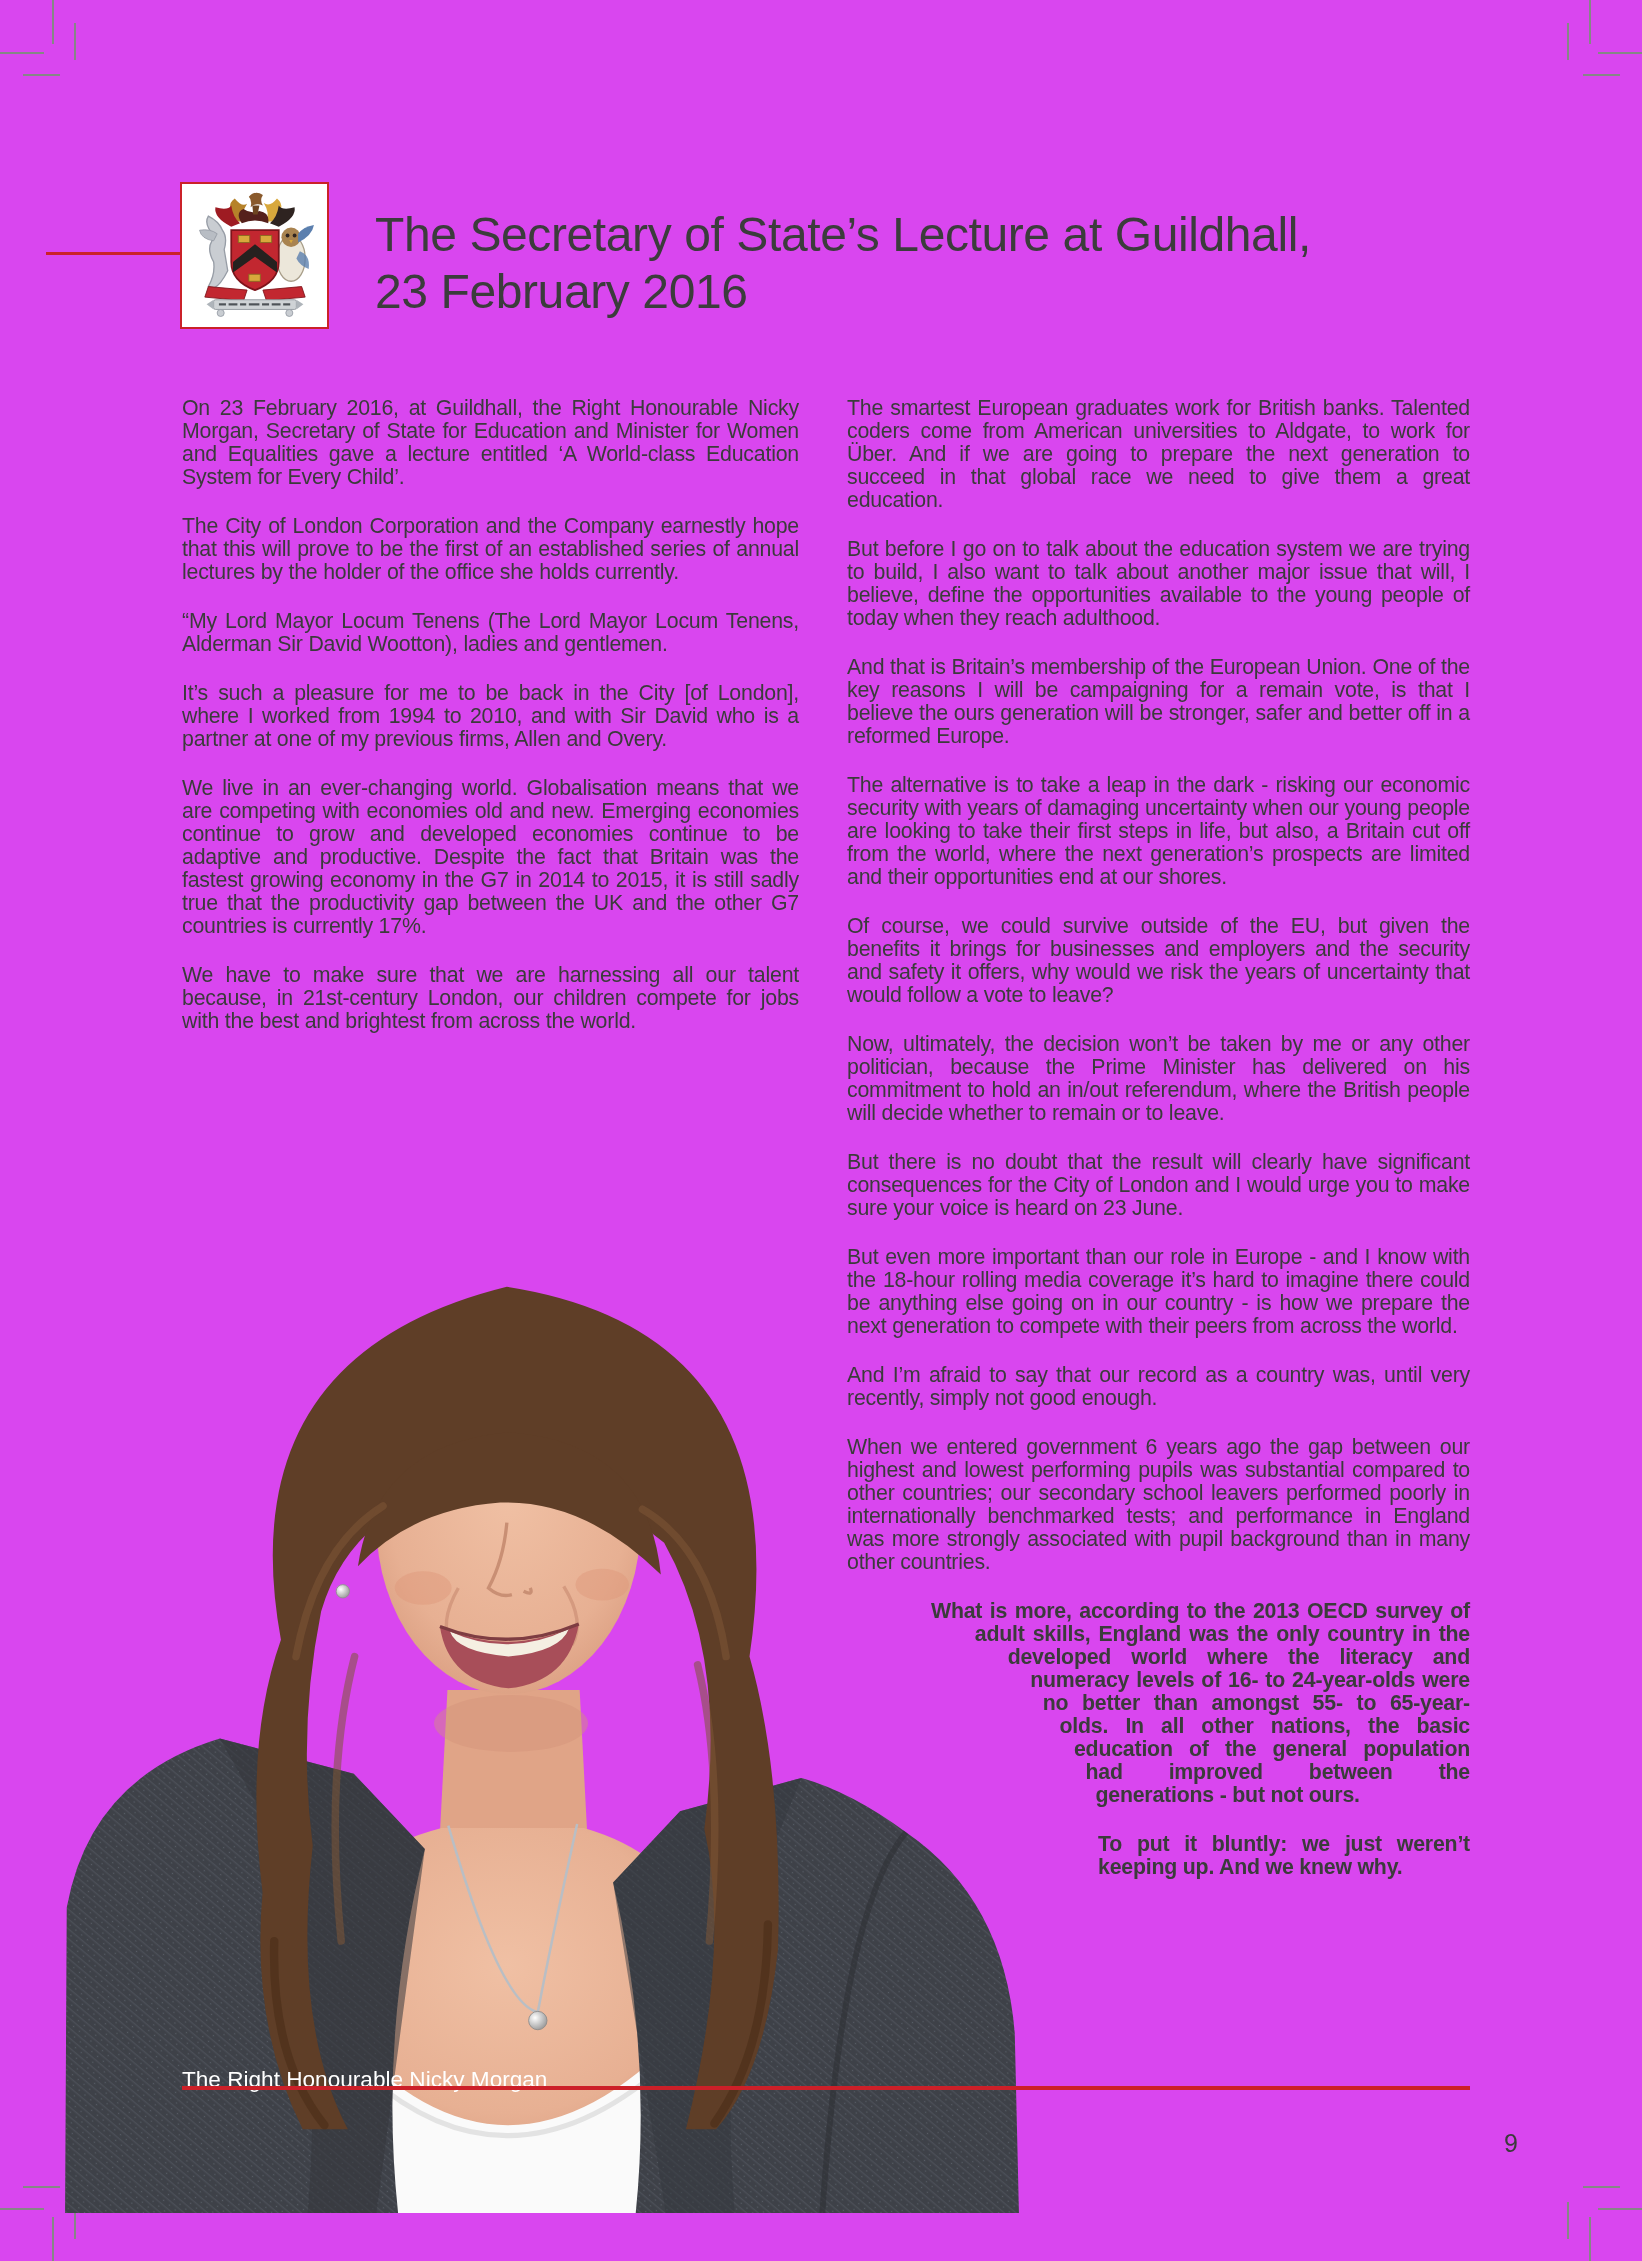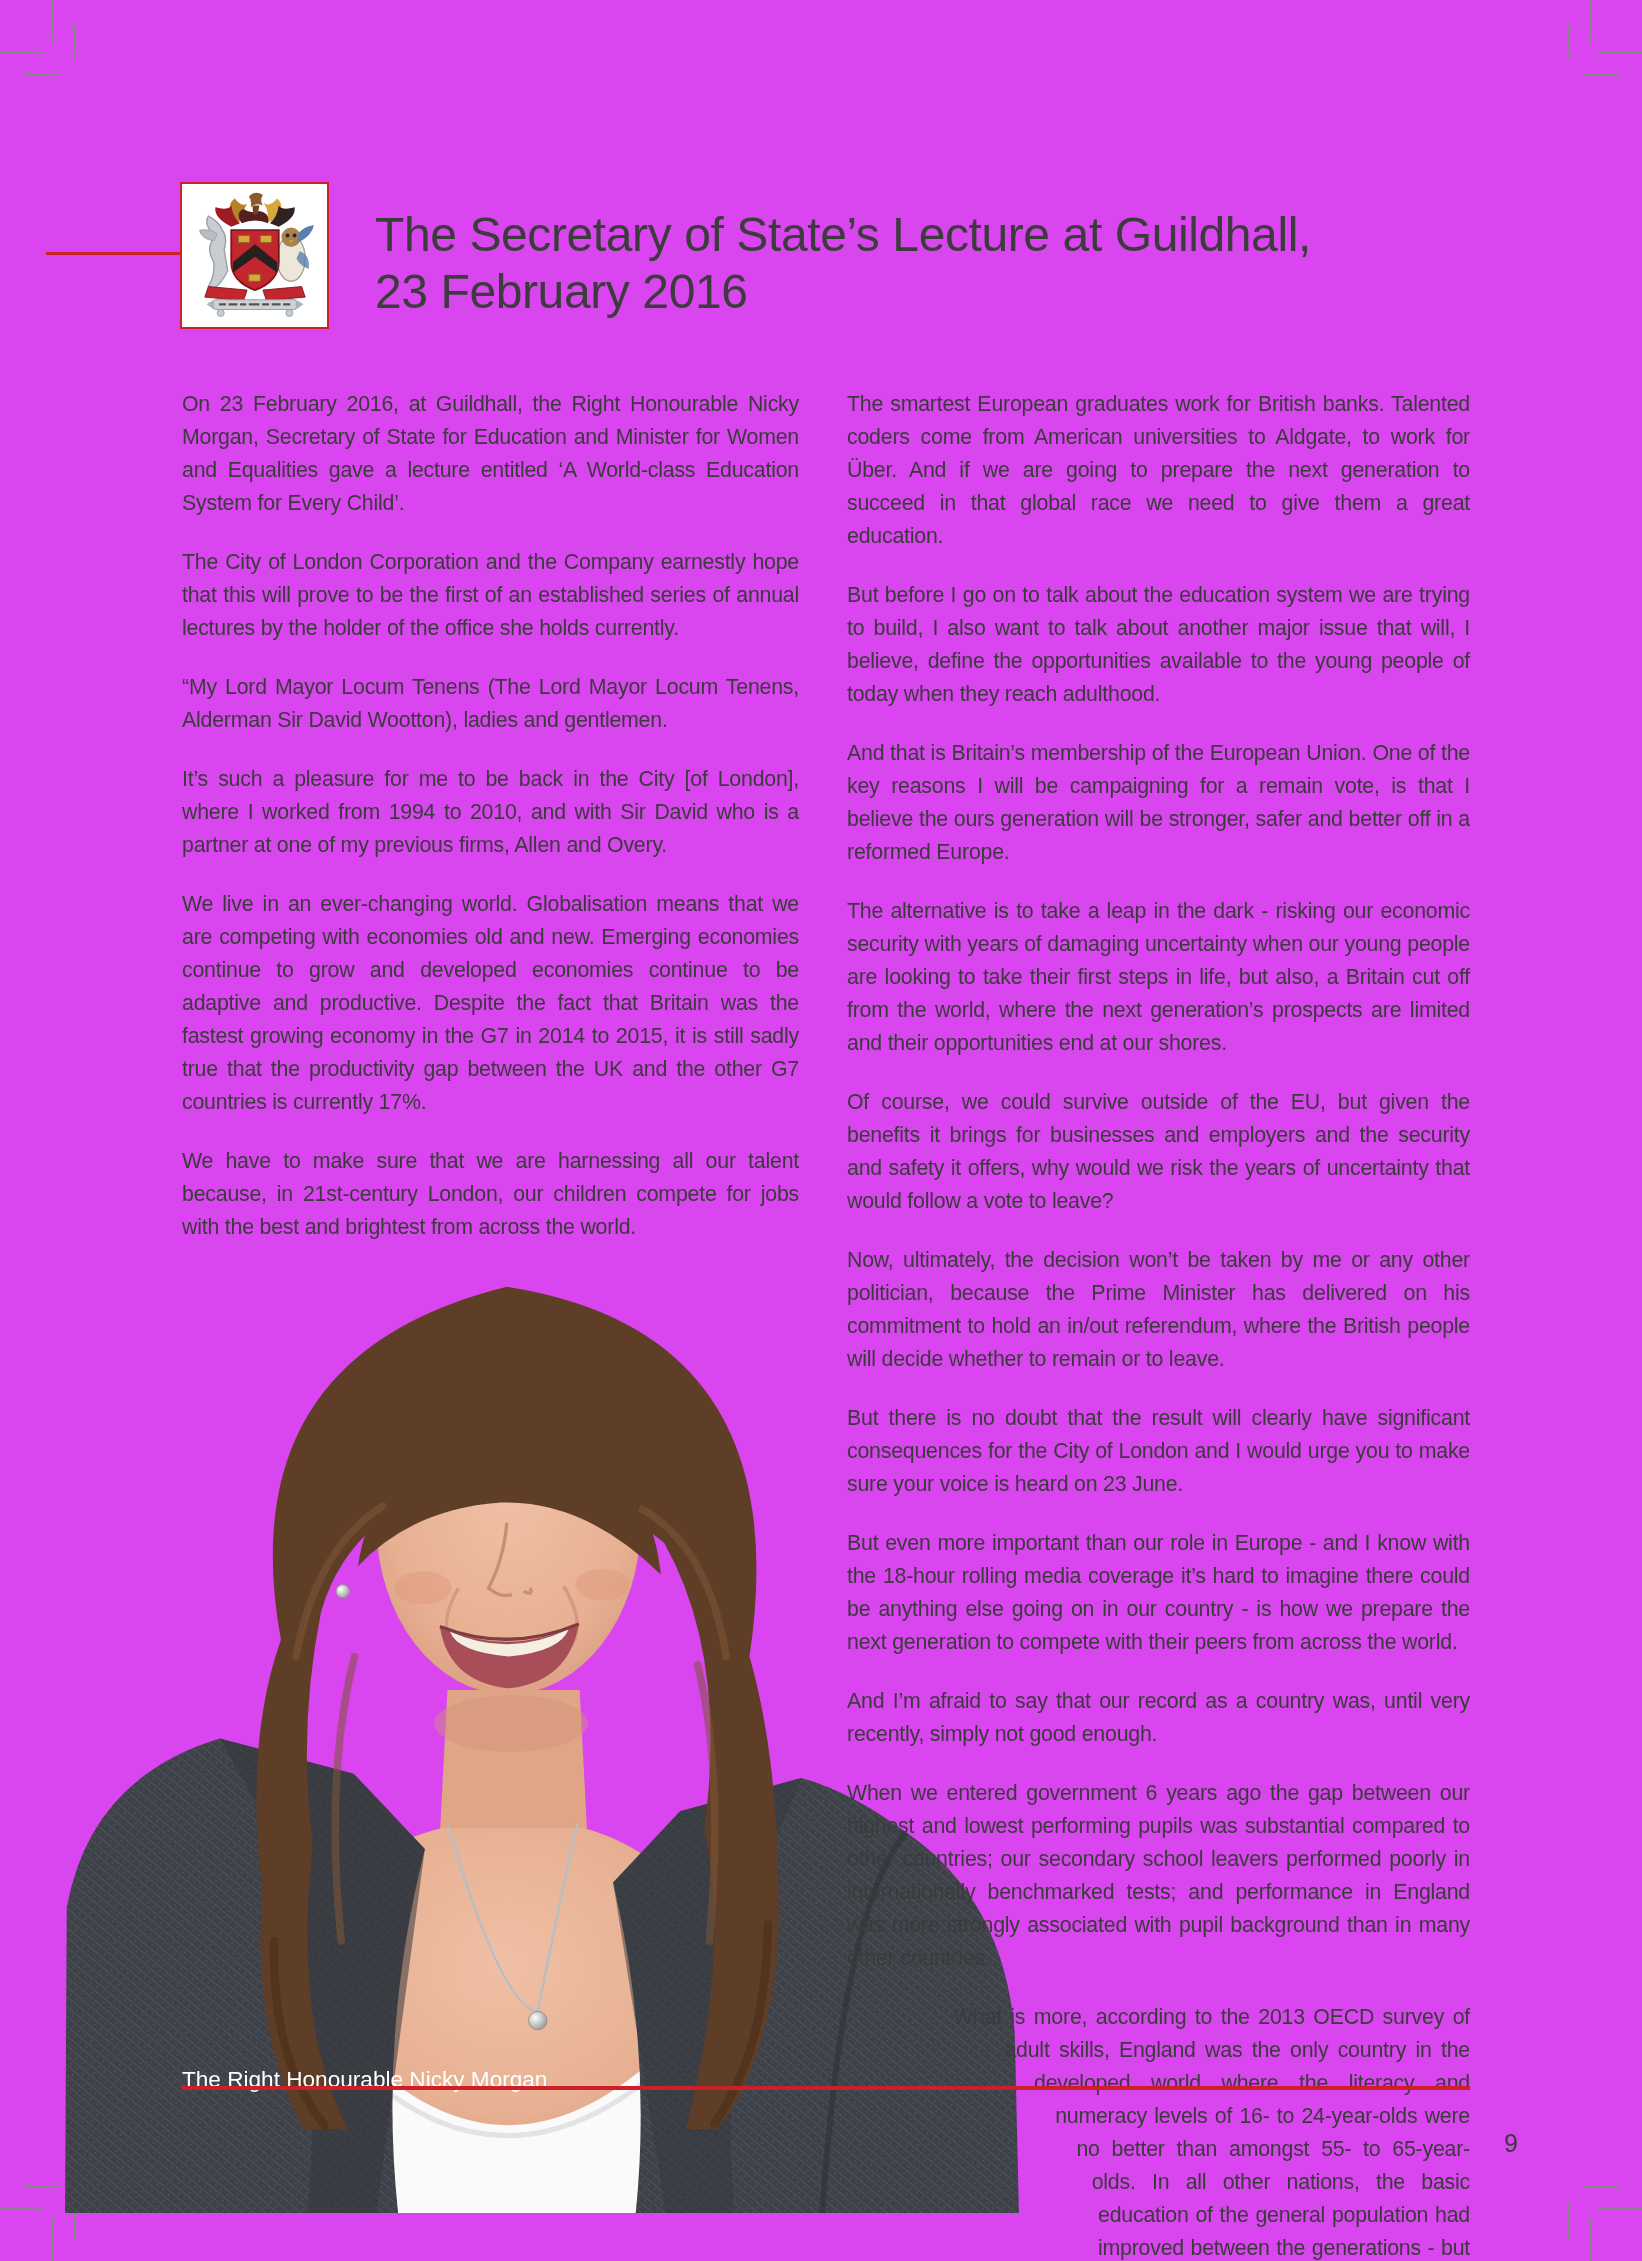--- a/index.html
+++ b/index.html
@@ -19,24 +19,24 @@
   .red-dash{position:absolute; left:46px; top:252px; width:134px; height:3.3px; background:#cb2129;}
   .title{
     position:absolute; left:375px; top:206px; width:1088px;
     font-size:48px; line-height:57px; font-weight:300; color:#3c3c3c; letter-spacing:-0.4px;
   }
   
   .col{position:absolute; top:385px;}
   .col-left{left:182px; width:617px;}
   .col-right{left:847px; width:623px;}
   .col p{
-    margin:3px 0 26px 0; font-size:21.3px; line-height:33px;
+    margin:12px 0 26px 0; font-size:21.3px; line-height:23px;
     text-align:justify; color:#3b3b3b; letter-spacing:-0.2px;
   }
-  .wrap-group{position:relative;}
+  .wrap-group{position:relative;font-weight:bold;}
   .shoulder-spacer{
     float:left; width:251px; height:284px;
     shape-outside: polygon(0px 0px,46px 0px,51px 13.4px,107px 39px,149px 65px,177px 91px,191px 117px,210px 143px,226px 169px,238px 195px,251px 226px,251px 284px,0px 284px);
     shape-margin:5px;
   }
   
   .photo{position:absolute; left:65px; top:1188px; width:954px; height:1025px; z-index:1;}
   .caption{
     position:absolute; left:182px; top:2030px; z-index:3;
     font-size:22.6px; line-height:27px; color:#ffffff; font-weight:400;margin-top:36px;

